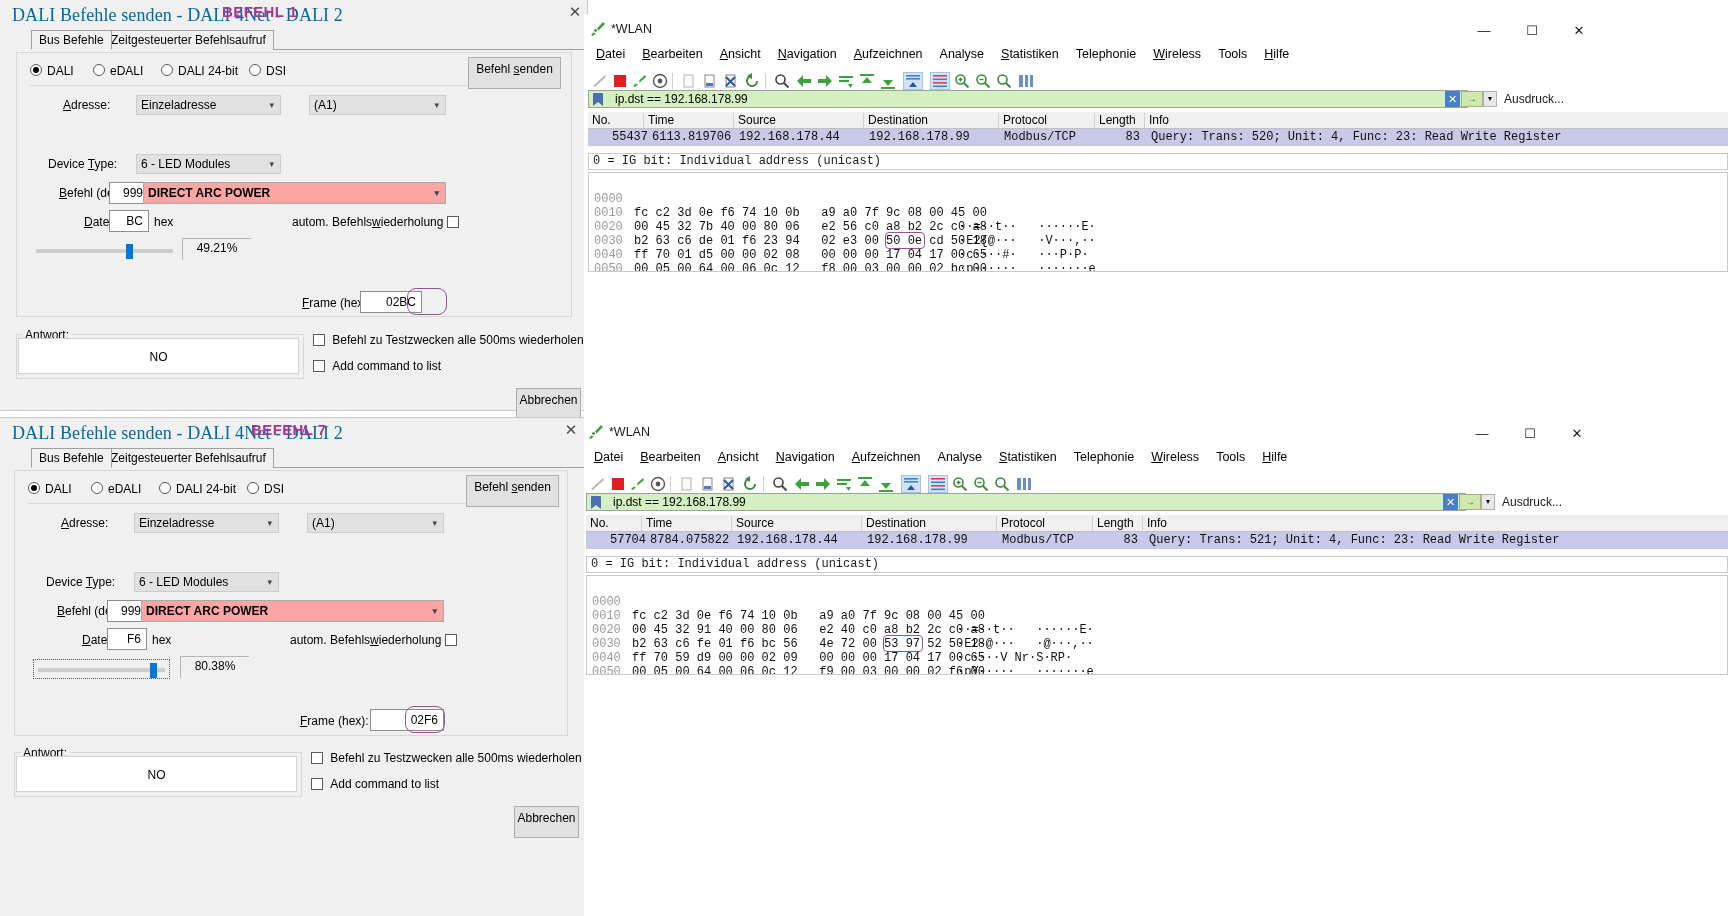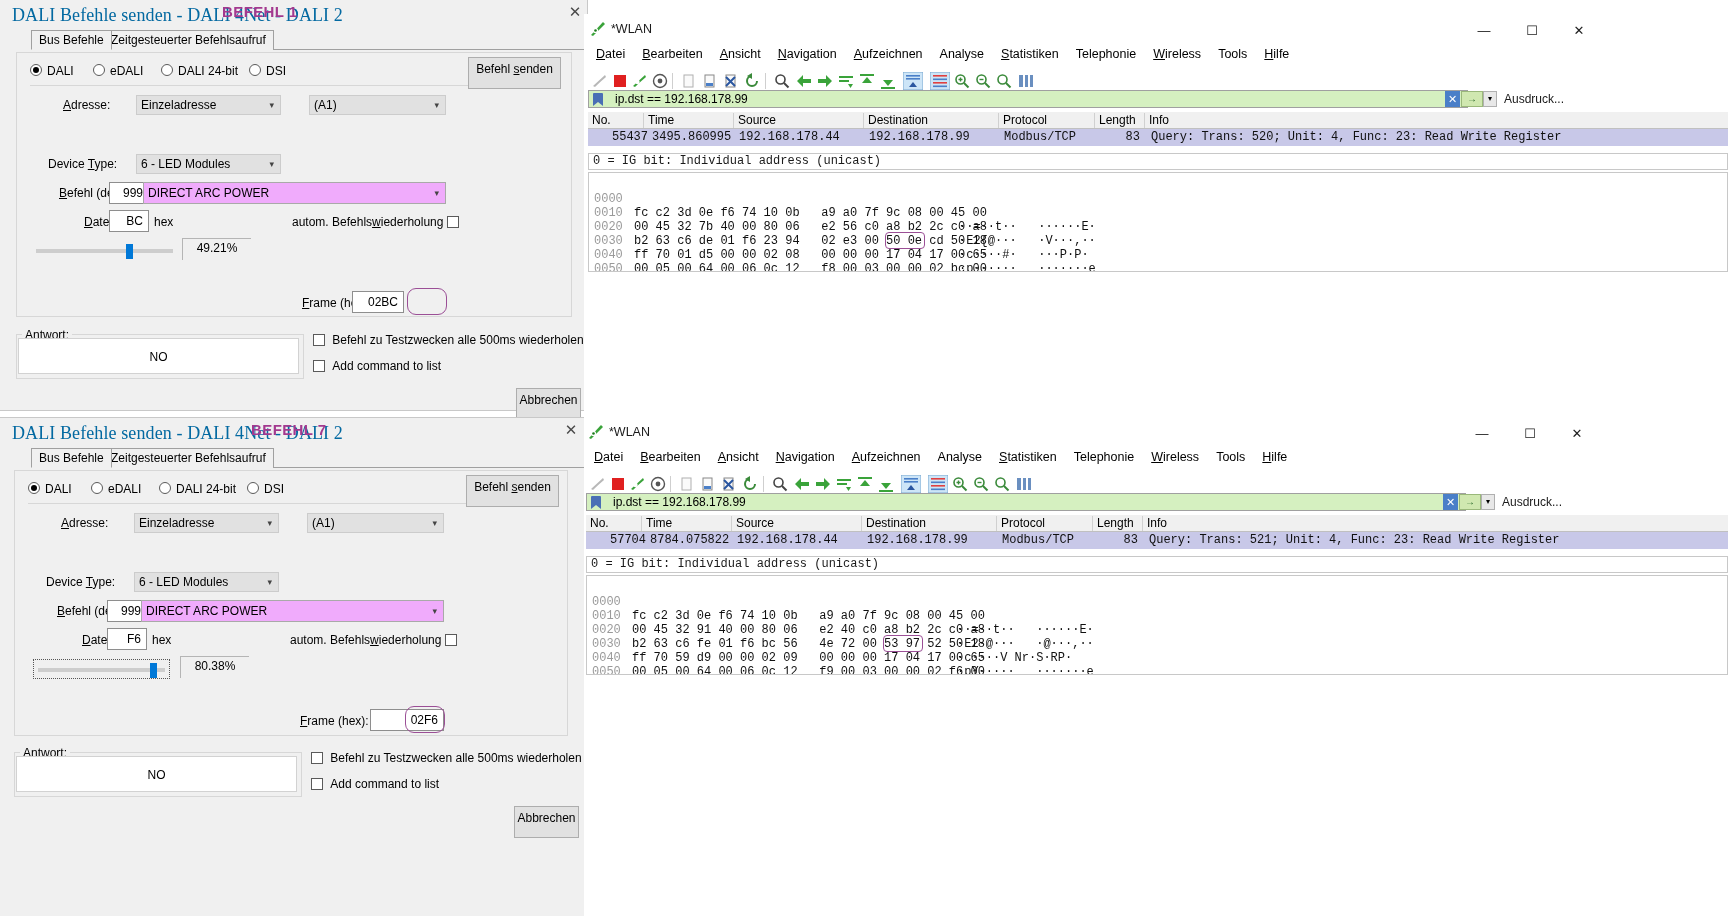--- a/index.html
+++ b/index.html
@@ -59,21 +59,21 @@
   .cbx{position:absolute;font-size:12px;white-space:nowrap;line-height:14px;}
   .cbx .box{
     display:inline-block;width:12px;height:12px;border:1px solid #5a5a5a;background:#fff;
     box-sizing:border-box;vertical-align:-2px;
   }
   
   .combo{
     position:absolute;background:#e1e1e1;border:1px solid #cccccc;box-sizing:border-box;
     height:20px;line-height:18px;font-size:12px;padding-left:4px;color:#000;white-space:nowrap;
   }
-  .combo.white{background:#f0abfc;border:1px solid #a9a9a9;}
+  .combo.white{background:#fca5a5;border:1px solid #a9a9a9;font-weight:bold;}
   .combo .arw{
     position:absolute;right:6px;top:0;height:18px;line-height:18px;font-size:9px;color:#444;
   }
   
   .tfield{
     position:absolute;background:#ffffff;border:1px solid #8e8e8e;box-sizing:border-box;
     height:22px;line-height:20px;font-size:12px;text-align:right;padding-right:5px;
   }
   
   .slider{position:absolute;height:18px;}
@@ -194,21 +194,21 @@
     <span class="box"></span></div>
 
   <div class="slider" style="left:36px;top:242px;width:137px;">
     <div class="track"></div>
     <div class="thumb" style="left:90px;"></div>
   </div>
   <div class="pctbox" style="left:182px;top:238px;width:69px;height:22px;">49.21%</div>
 
   <div class="lbl" style="left:302px;top:296px;">
     <span class="u">F</span>rame (hex):</div>
-  <div class="tfield" style="left:352px;top:291px;width:52px;">02BC</div>
+  <div class="tfield" style="left:360px;top:291px;width:62px;">02BC</div>
   <div class="highlight-round" style="left:407px;top:288px;width:40px;height:27px;"></div>
 
   <div class="btn" style="left:468px;top:57px;width:93px;">
     <span>Befehl <span class="u">s</span>enden</span></div>
 
   <div class="group" style="left:16px;top:334px;width:288px;height:45px;"></div>
   <div class="grouplabel" style="left:22px;top:328px;">Antwort:</div>
   <div class="answerbox" style="left:18px;top:338px;width:281px;height:36px;line-height:36px;">NO</div>
 
   <div class="cbx" style="left:313px;top:333px;">
@@ -420,21 +420,21 @@
     <div class="c" style="left:56px;width:90px;">Time</div>
     <div class="c" style="left:146px;width:130px;">Source</div>
     <div class="c" style="left:276px;width:135px;">Destination</div>
     <div class="c" style="left:411px;width:96px;">Protocol</div>
     <div class="c" style="left:507px;width:50px;">Length</div>
     <div class="c" style="left:557px;width:583px;border-right:none;">Info</div>
   </div>
 
   <div class="pktrow" style="left:4px;top:115px;width:1140px;">
     <div class="c" style="left:10px;width:50px;text-align:right;">55437</div>
-    <div class="c" style="left:64px;">3495.860995</div>
+    <div class="c" style="left:64px;">6113.819706</div>
     <div class="c" style="left:151px;">192.168.178.44</div>
     <div class="c" style="left:281px;">192.168.178.99</div>
     <div class="c" style="left:416px;">Modbus/TCP</div>
     <div class="c" style="left:507px;width:45px;text-align:right;">83</div>
     <div class="c" style="left:563px;">Query: Trans:    520; Unit:    4, Func:   23: Read Write Register</div>
   </div>
 
   <div class="detailline" style="left:4px;top:139px;width:1140px;height:17px;line-height:15px;padding-left:4px;">                   0                 = IG bit: Individual address (unicast)</div>
 
   <div class="hexpane" style="left:4px;top:158px;width:1140px;height:100px;">

